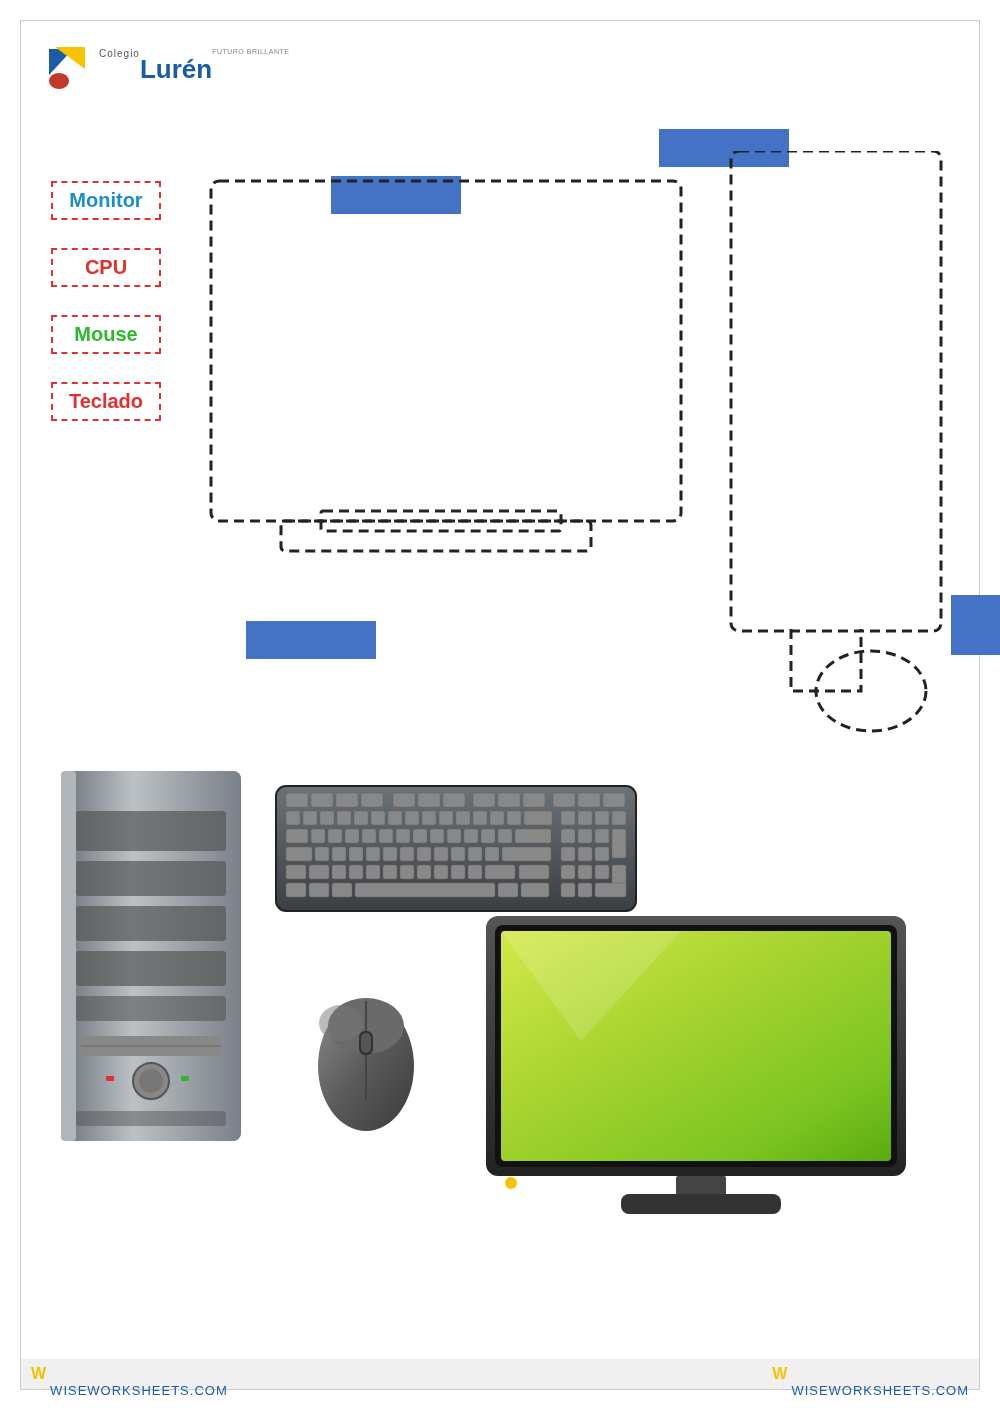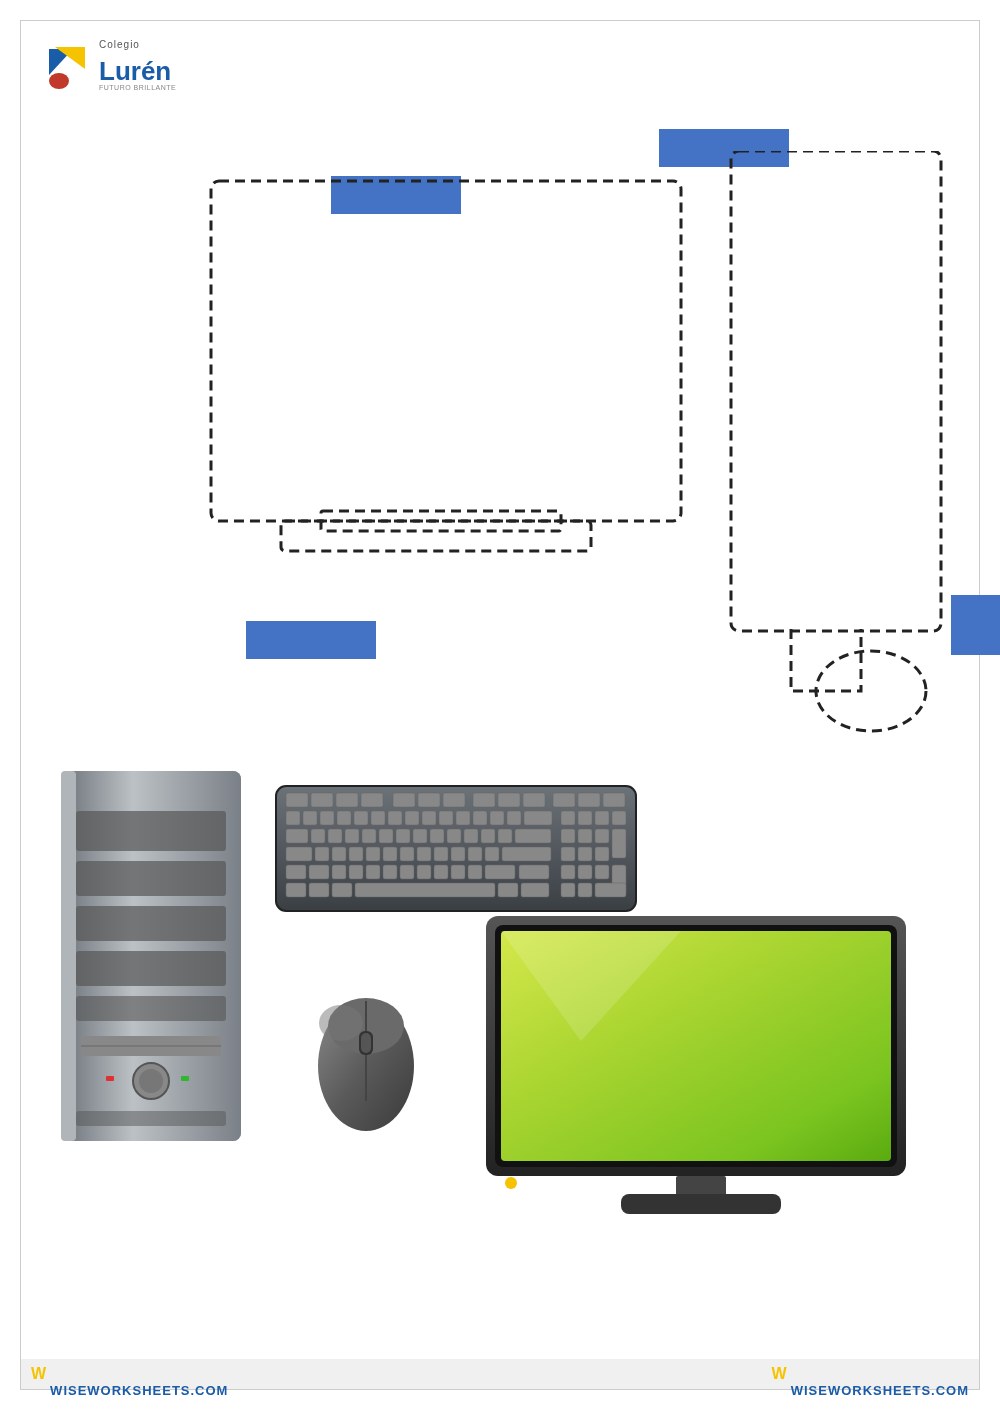--- a/index.html
+++ b/index.html
@@ -32,21 +32,21 @@
     }
 
     .logo-icon {
       width: 52px;
       height: 52px;
       position: relative;
     }
 
     .logo-text {
       display: flex;
-      flex-direction: column;
+      flex-direction: row;
       justify-content: space-between;
     }
 
     .logo-colegio {
       font-size: 10px;
       color: #555;
       letter-spacing: 1px;
     }
 
     .logo-luren {
@@ -181,21 +181,21 @@
       height: 30px;
       background: #f0f0f0;
       display: flex;
       align-items: center;
       justify-content: space-between;
       padding: 0 10px;
     }
 
     .footer-text {
       font-size: 13px;
-      font-weight: bold;
+      font-weight: normal;
       color: #1a5ca8;
       letter-spacing: 1px;
       margin-top: 33px;
     }
 
     .footer-w {
       color: #f5c300;
       font-size: 16px;
       font-weight: bold;
     }
@@ -215,20 +215,26 @@
 
       <ellipse cx="18" cy="42" rx="10" ry="8" fill="#c0392b"></ellipse>
     </svg>
     <div class="logo-text">
       <span class="logo-colegio">Colegio</span>
       <span class="logo-luren">Lurén</span>
       <span class="logo-subtitle">FUTURO BRILLANTE</span>
     </div>
   </div>
 
+  <div class="labels-area">
+    <div class="label-box label-monitor">Monitor</div>
+    <div class="label-box label-cpu">CPU</div>
+    <div class="label-box label-mouse">Mouse</div>
+    <div class="label-box label-teclado">Teclado</div>
+  </div>
 
   <div class="blue-box blue-box-1"></div>
   <div class="blue-box blue-box-2"></div>
   <div class="blue-box blue-box-3"></div>
   <div class="blue-box blue-box-4"></div>
 
   <svg class="dashed-svg" width="760" height="590" viewBox="0 0 760 590">
 
     <rect x="10" y="30" width="470" height="340" rx="8" ry="8" fill="none" stroke="#222" stroke-width="3" stroke-dasharray="10,6"></rect>
 

